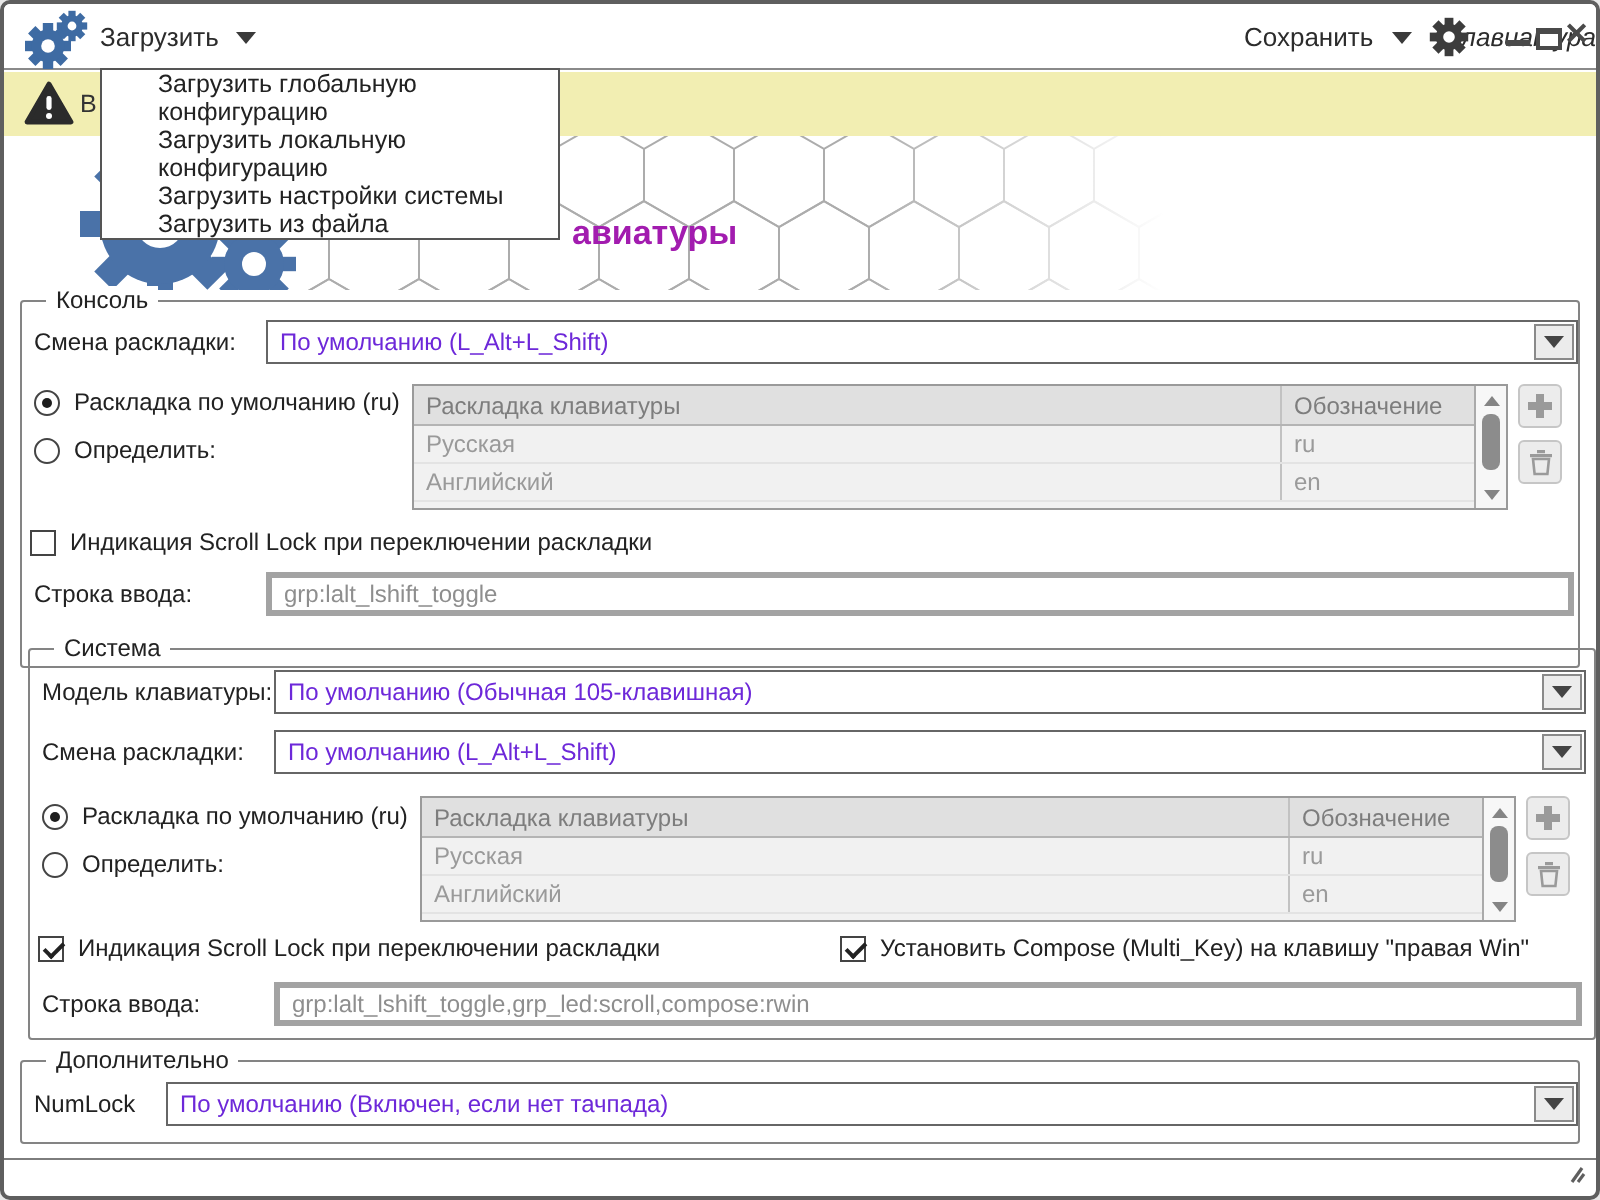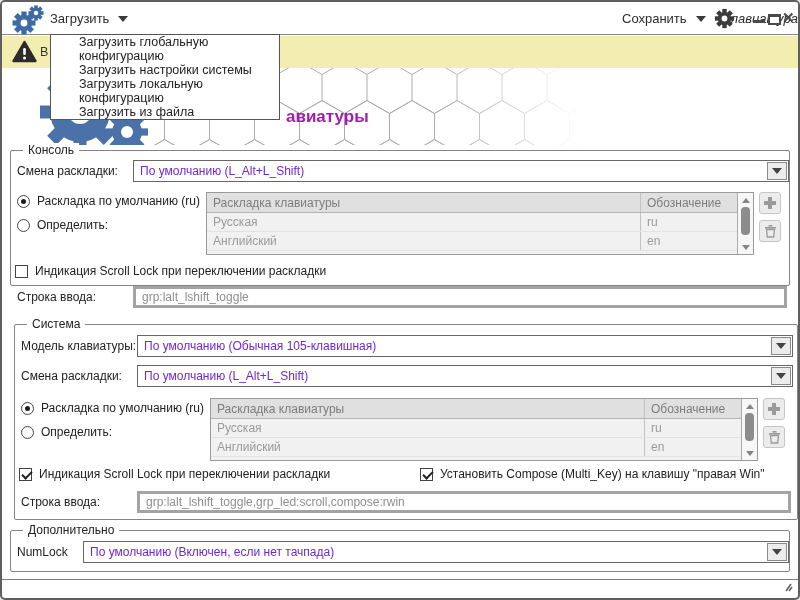--- a/index.html
+++ b/index.html
@@ -198,21 +198,21 @@
             <rect x="-3.6" y="-21" width="7.2" height="42" transform="rotate(135)"></rect>
           </g>
           <circle r="15"></circle>
           <circle r="6" fill="#ffffff"></circle>
         </g>
       </g>
     </svg>
   </div>
   <div class="bannertext">авиатуры</div>
 
-  <div class="gb" style="left:8px; top:148px; width:780px; height:136px;">
+  <div class="gb" style="left:8px; top:148px; width:780px; height:184px;">
     <span class="gb-legend">Консоль</span>
 
     <span class="lbl" style="left:6px; top:9px;">Смена раскладки:</span>
     <div class="combo" style="left:122px; top:9px; width:656px;">
       <span class="combo-text">По умолчанию (L_Alt+L_Shift)</span>
       <span class="combo-btn">
           <span class="caret"></span>
         </span>
     </div>
 
@@ -361,18 +361,18 @@
   </div>
 
   <div class="bottomline"></div>
   <svg class="grip" width="14" height="12" viewBox="0 0 14 12">
     <path d="M7 10 L12 3" stroke="#5f5f5f" stroke-width="1.6" fill="none"></path>
     <path d="M10 10 L13 6" stroke="#5f5f5f" stroke-width="1.6" fill="none"></path>
   </svg>
 
   <div class="menu">
     <div class="menu-item">Загрузить глобальную конфигурацию</div>
+    <div class="menu-item">Загрузить локальную конфигурацию</div>
     <div class="menu-item">Загрузить настройки системы</div>
-    <div class="menu-item">Загрузить локальную конфигурацию</div>
     <div class="menu-item">Загрузить из файла</div>
   </div>
 
 </div>
 
 </body></html>

